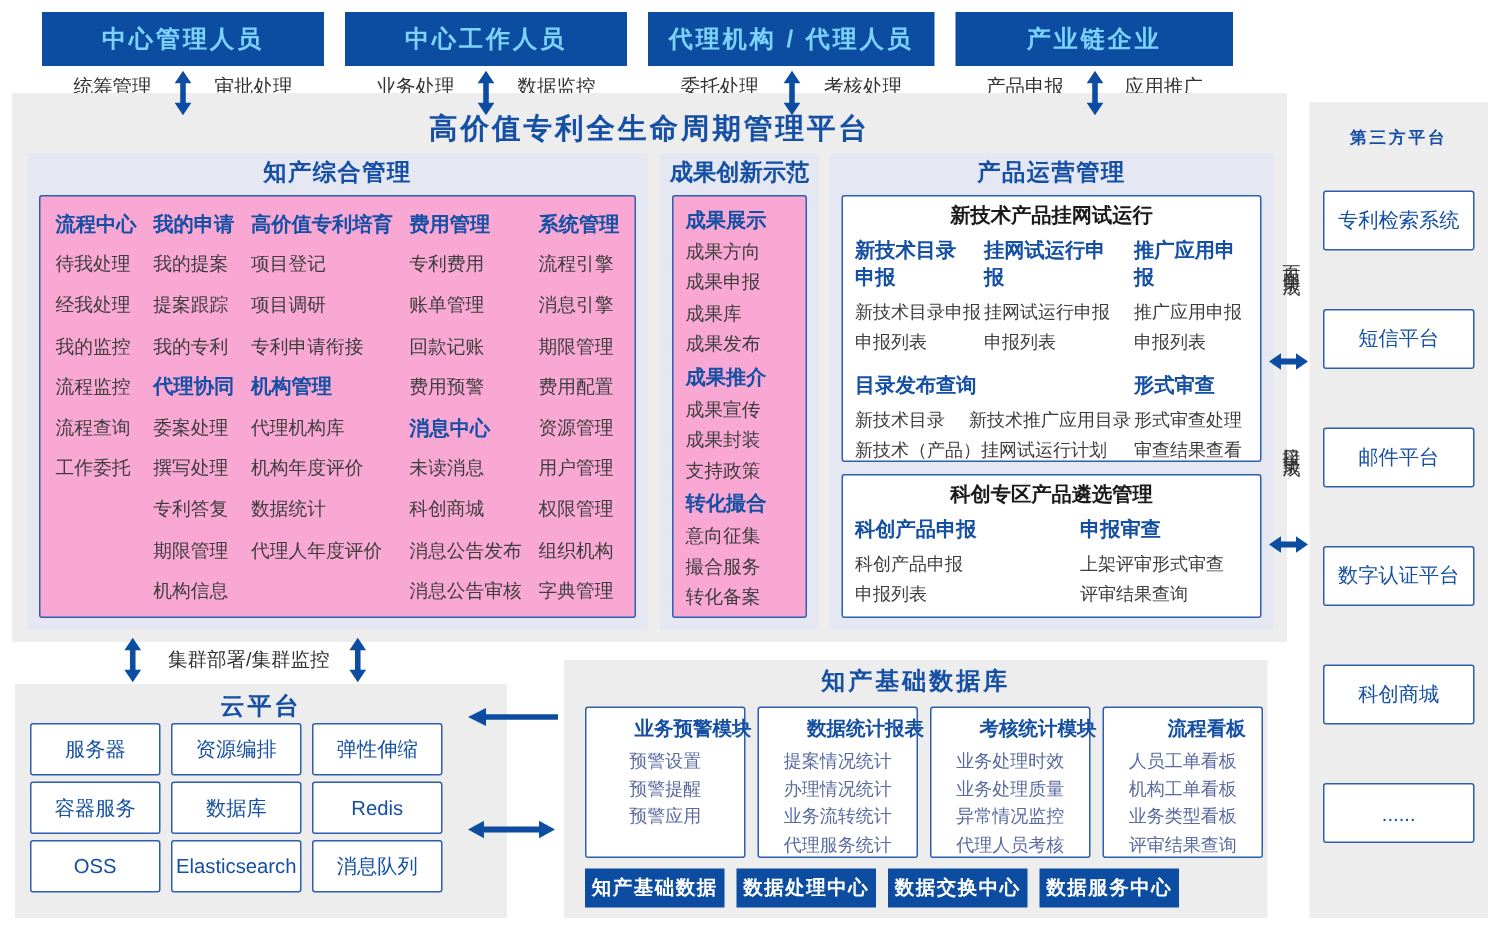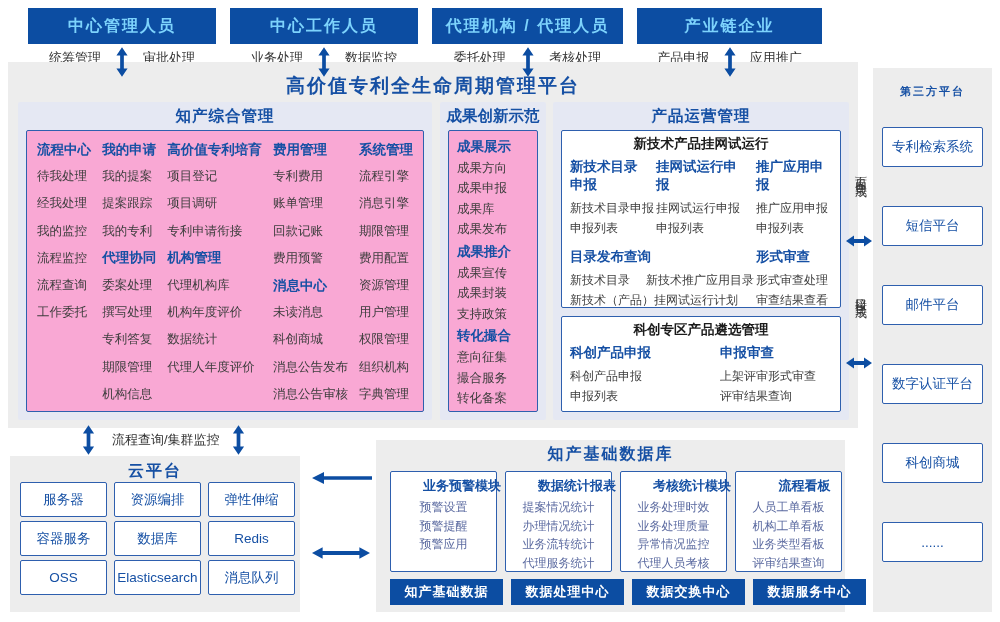--- a/index.html
+++ b/index.html
@@ -76,39 +76,39 @@
   .third-list { margin-top:28px; display:flex; flex-direction:column; gap:39px; }
   .tp-box { width:101px; height:40px; background:#fff; border:1.5px solid #2e5fae; border-radius:2px;
     display:flex; align-items:center; justify-content:center; font-size:13.5px; color:#1650a4; white-space:nowrap; }
 
   
   #cluster-arrow1 { position:absolute; left:82px; top:423px; width:13px; height:34px; }
   #cluster-arrow2 { position:absolute; left:232px; top:423px; width:13px; height:34px; }
   #cluster-label  { position:absolute; left:112px; top:431px; font-size:13px; color:#333; }
 
   
-  #cloud { position:absolute; left:10px; top:456px; width:290px; height:156px; background:#ededed; }
+  #cloud { position:absolute; left:10px; top:456px; width:328px; height:156px; background:#ededed; }
   .cloud-title { text-align:center; margin-top:5px; font-weight:bold; font-size:16px; color:#1650a4; letter-spacing:2px; }
   .cloud-grid { position:absolute; left:10px; top:26px; display:grid; grid-template-columns:repeat(3,87px); gap:4px 7px; }
   .cloud-box { height:35px; background:#fff; border:1.5px solid #2e5fae; border-radius:2px;
     display:flex; align-items:center; justify-content:center; font-size:13.5px; color:#1650a4; white-space:nowrap; }
 
   
   #mid-arrow1 { position:absolute; left:312px; top:471px; width:60px; height:14px; }
   #mid-arrow2 { position:absolute; left:312px; top:546px; width:58px; height:14px; }
 
   
   #db { position:absolute; left:376px; top:440px; width:469px; height:172px; background:#ededed; }
   .db-title { text-align:center; margin-top:4px; font-weight:bold; font-size:16px; color:#1650a4; letter-spacing:2px; }
   .db-cards { position:absolute; left:14px; top:31px; display:flex; gap:8px; }
   .mod-card { width:107px; height:101px; background:#fff; border:1.5px solid #2e5fae; border-radius:2px; text-align:center; }
   .mod-title { font-weight:bold; font-size:13px; color:#1650a4; line-height:24px; margin-top:2px; white-space:nowrap;margin-left:32px; }
   .mod-items > div { font-size:12px; color:#5b6aa0; line-height:18.5px; white-space:nowrap; }
   .db-footer { position:absolute; left:14px; top:139px; display:flex; gap:8px; }
-  .center-box { width:113px; height:26px; background:#0c4da2; color:#fff; font-weight:bold; font-size:13px;
+  .center-box { width:93px; height:26px; background:#0c4da2; color:#fff; font-weight:bold; font-size:13px;
     letter-spacing:1px; display:flex; align-items:center; justify-content:center; white-space:nowrap; }
 </style>
 </head>
 <body>
 
 <svg width="0" height="0" style="position:absolute">
   <defs>
     <symbol id="va" viewBox="0 0 14 32">
       <path d="M7 0 L13 9 L9 9 L9 23 L13 23 L7 32 L1 23 L5 23 L5 9 L1 9 Z" fill="currentColor"></path>
     </symbol>
@@ -334,21 +334,21 @@
         <div class="tp-box">邮件平台</div>
         <div class="tp-box">数字认证平台</div>
         <div class="tp-box">科创商城</div>
         <div class="tp-box">......</div>
       </div>
   </div>
 
   <svg class="arrow" id="cluster-arrow1">
       <use href="#va"></use>
     </svg>
-  <div id="cluster-label">流程查询/集群监控</div>
+  <div id="cluster-label">集群部署/集群监控</div>
   <svg class="arrow" id="cluster-arrow2">
       <use href="#va"></use>
     </svg>
 
   <div id="cloud">
     <div class="cloud-title">云平台</div>
     <div class="cloud-grid">
         <div class="cloud-box">服务器</div>
         <div class="cloud-box">资源编排</div>
         <div class="cloud-box">弹性伸缩</div>

